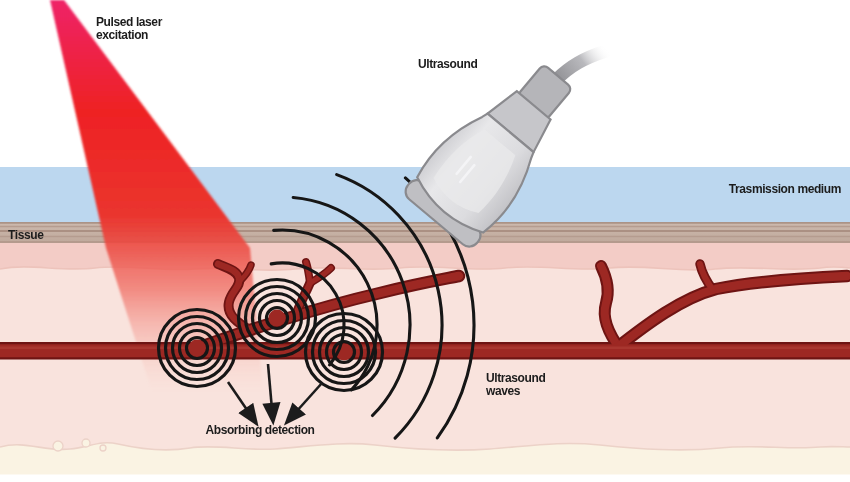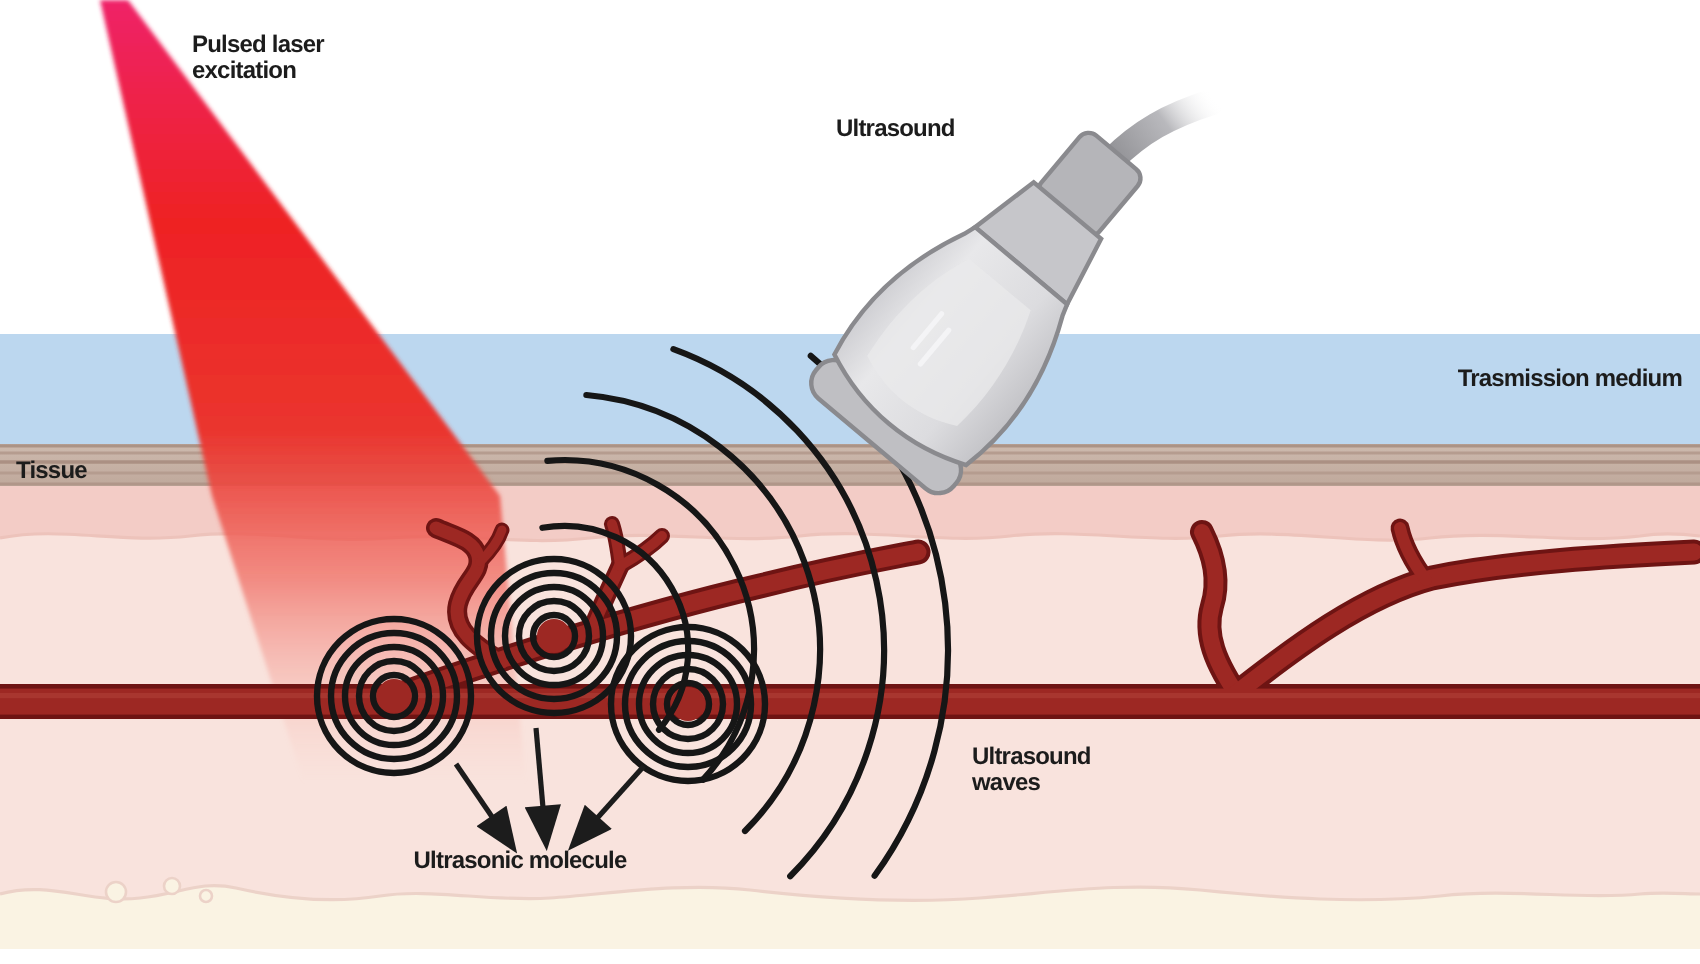--- a/index.html
+++ b/index.html
@@ -183,16 +183,16 @@
 
 <div class="lbl" style="left:8px;top:229px;text-align:right;">Tissue</div>
 
 
 <div class="lbl" style="left:486px;top:372px;">
   <div>Ultrasound</div>
   <div>waves</div>
 </div>
 
 <div class="lbl center" style="left:148px;top:424px;width:224px;">
-  <div>Ultrasonic molecule</div>
+  <div>Absorbing detection</div>
 </div>
 
 </div>
 
 </body></html>

